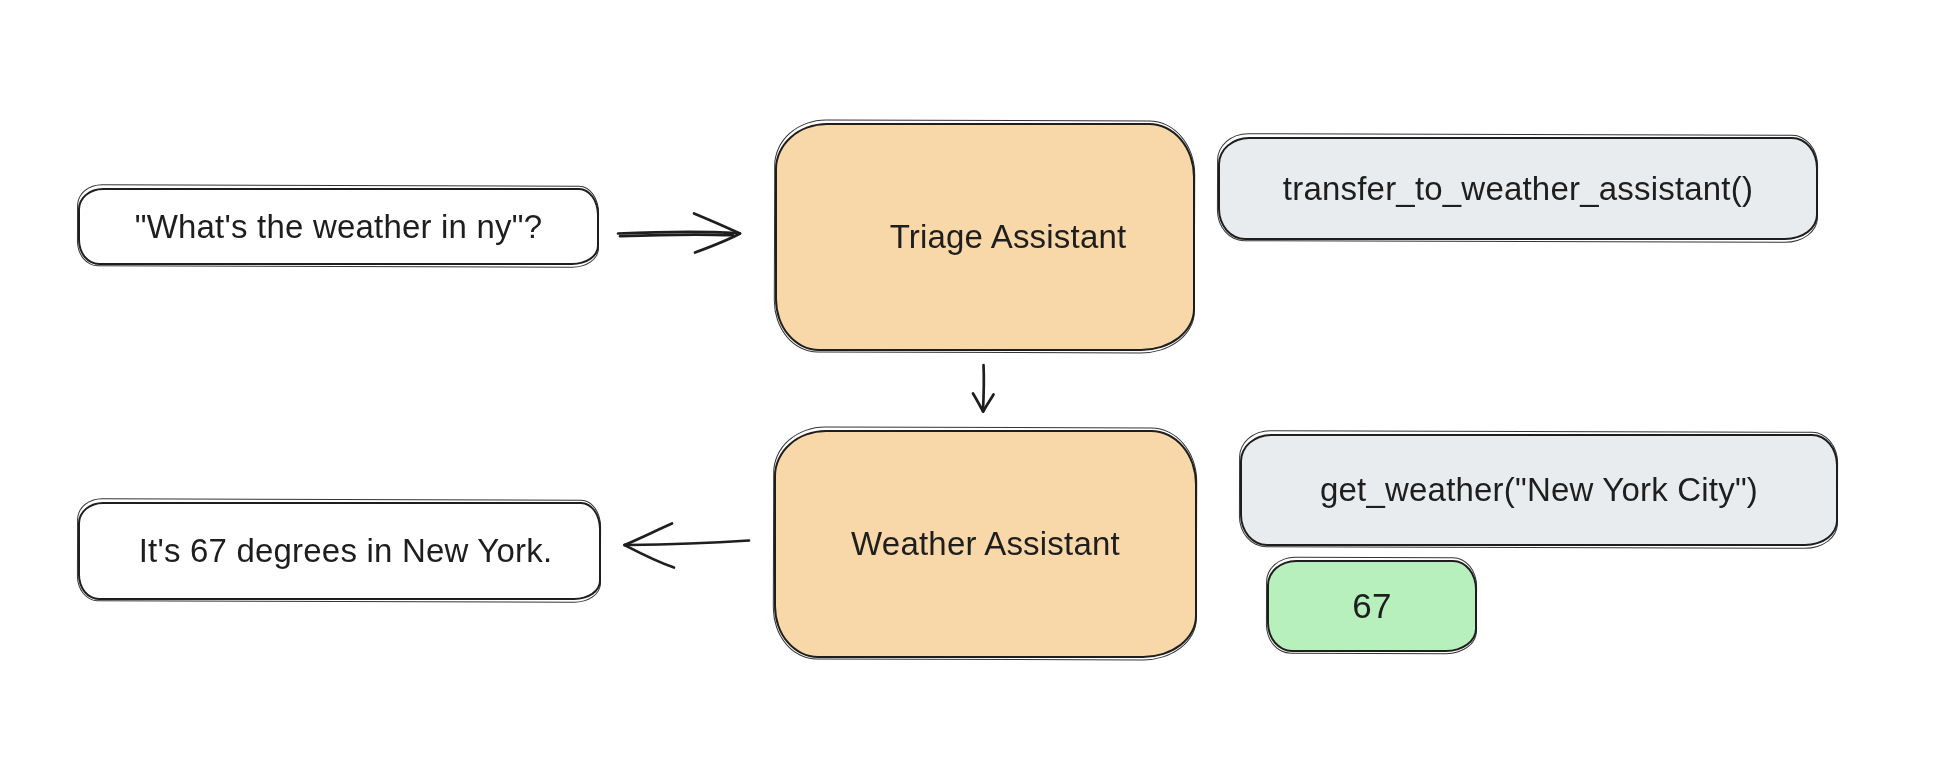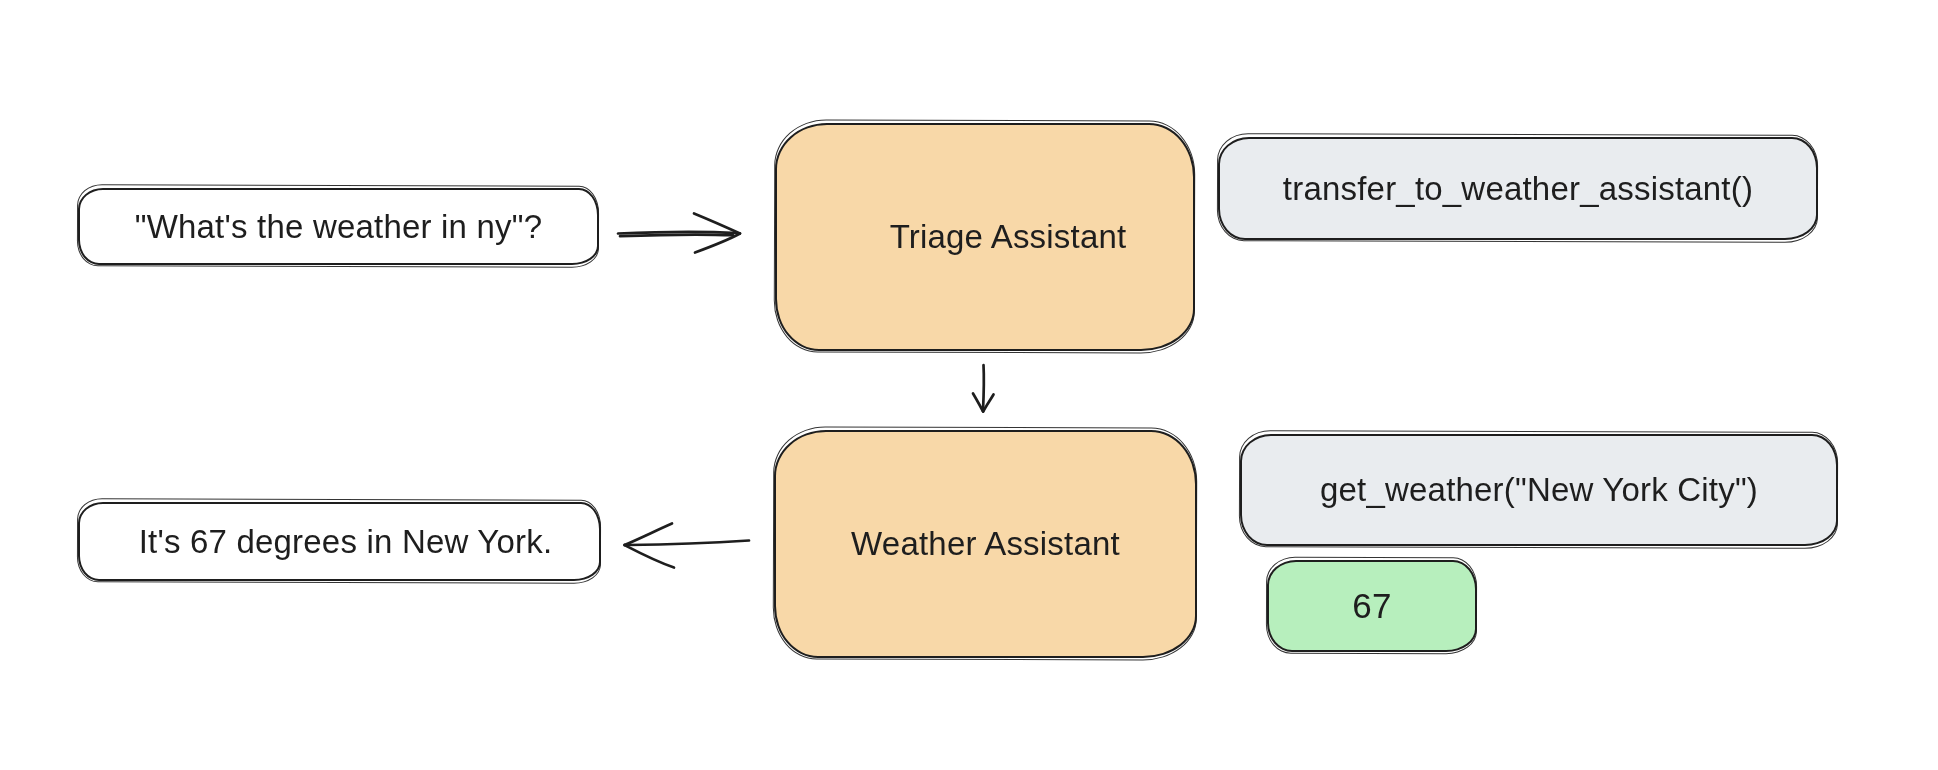--- a/index.html
+++ b/index.html
@@ -48,21 +48,21 @@
   .r-call   { border-radius: 31px 26px 33px 27px / 27px 31px 25px 31px; }
   .r-result { border-radius: 29px 24px 31px 25px / 25px 29px 23px 29px; }
 
   #user-query     { left: 78px;   top: 188px; width: 521px; height: 77px;  }
   #triage-node    { left: 775px;  top: 123px; width: 420px; height: 228px; padding-left: 46px; }
   #transfer-node  { left: 1218px; top: 137px; width: 600px; height: 103px; }
   #weather-node   { left: 774px;  top: 430px; width: 423px; height: 228px; }
   #getweather-node{ left: 1240px; top: 434px; width: 598px; height: 112px; }
   #result-node    { left: 1247px; top: 560px; width: 210px; height: 92px;  }
   #result-node .label { font-size: 35px; }
-  #response-node  { left: 78px;   top: 502px; width: 523px; height: 79px; padding-left: 12px;  }
+  #response-node  { left: 78px;   top: 502px; width: 523px; height: 98px; padding-left: 12px;  }
 
   .arrow {
     position: absolute;
     pointer-events: none;
   }
   .arrow path {
     fill: none;
     stroke: #1e1e1e;
     stroke-width: 2.7;
     stroke-linecap: round;

